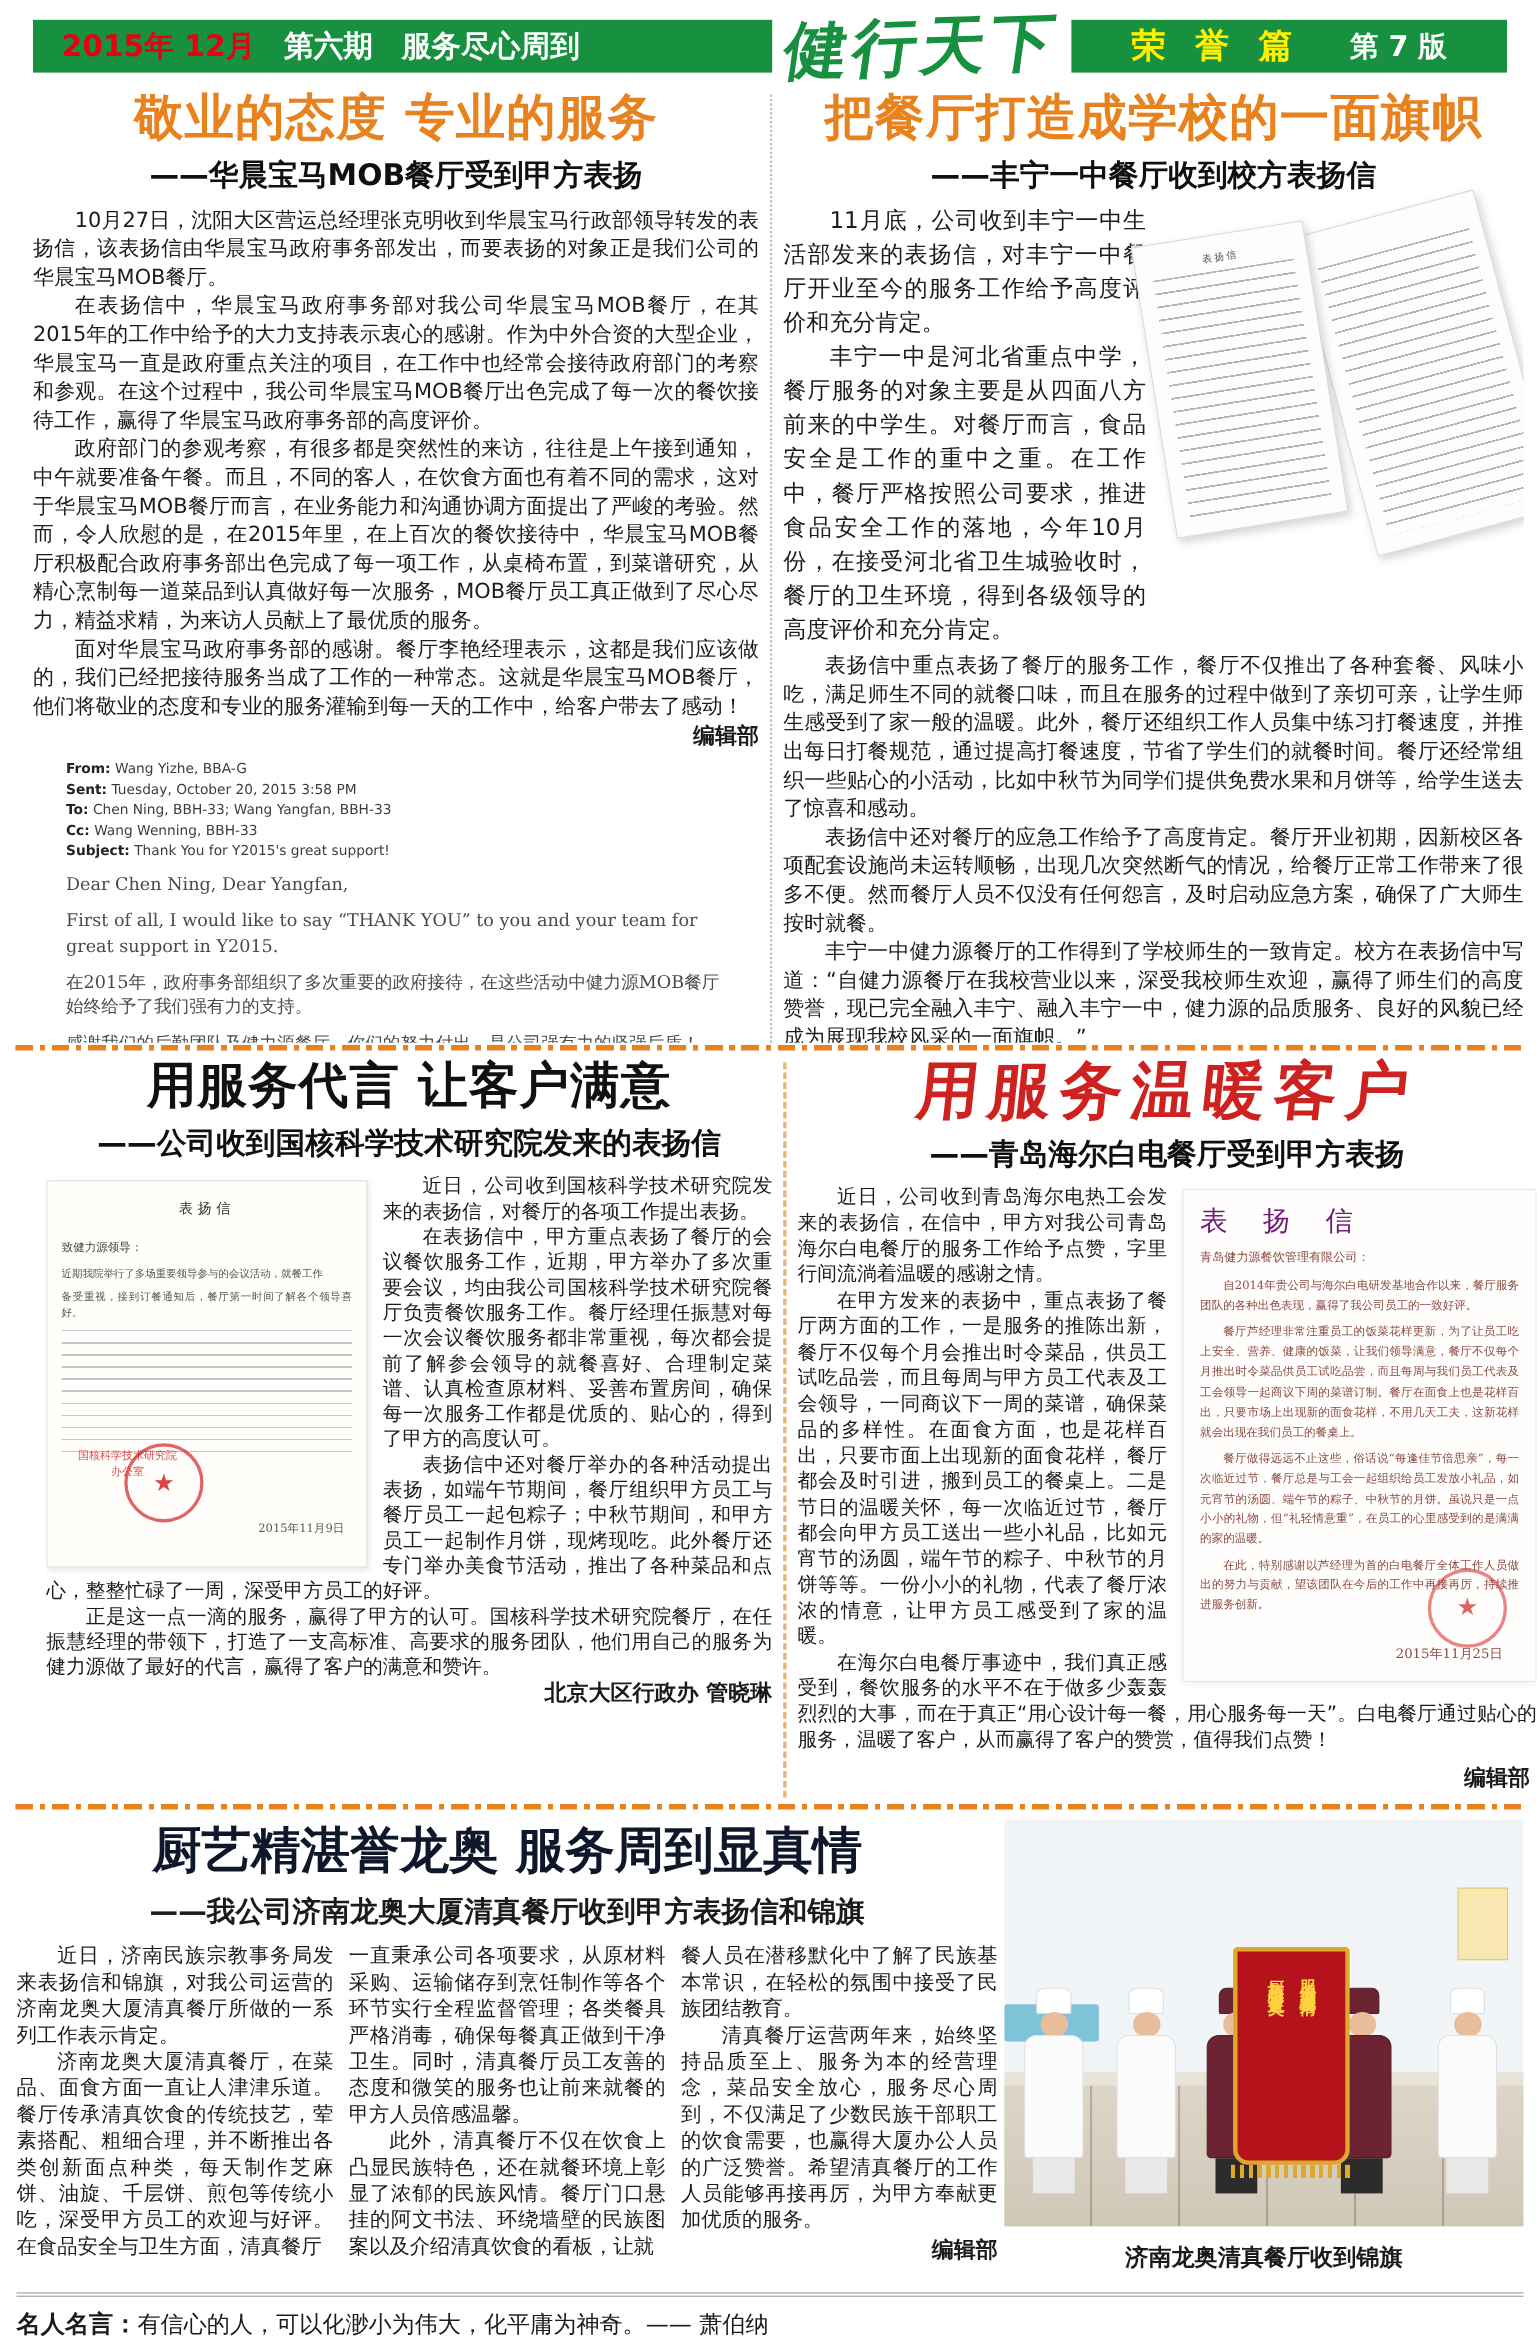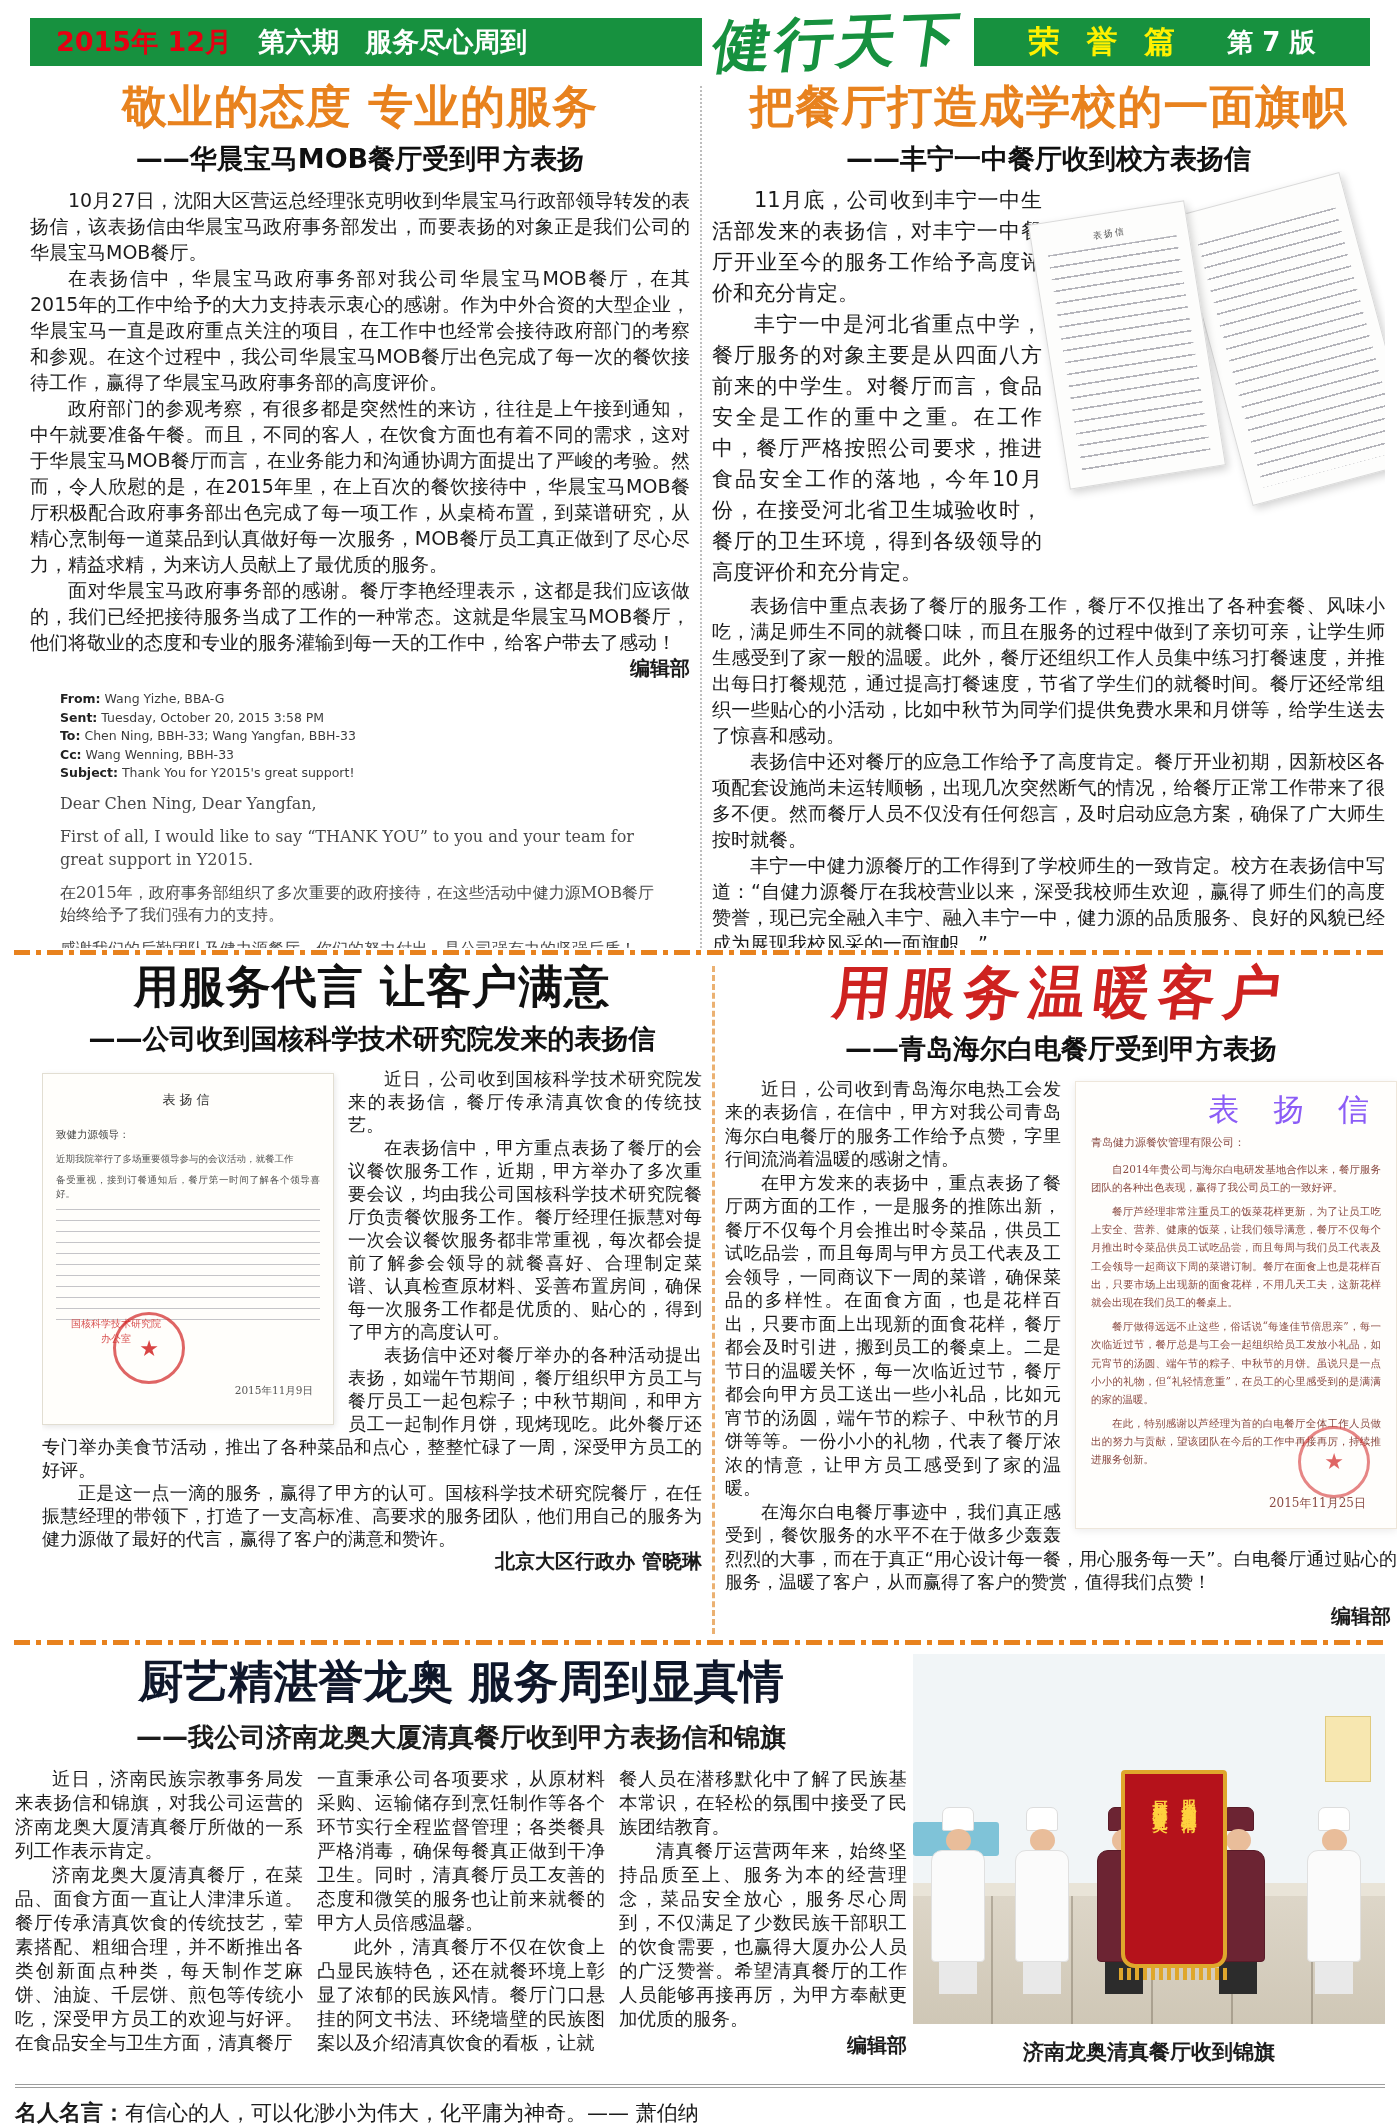--- a/index.html
+++ b/index.html
@@ -72,21 +72,21 @@
   .ml-letter .dt { position:absolute; right:20px; bottom:22px; font-size:10.5px; color:#555; }
   .sig-inline { float:right; font-weight:bold; font-size:20px; }
 
   
   .mr { position:relative; }
   .mr-title { text-align:center; font-weight:bold; color:#CE2220; font-size:57px; letter-spacing:8px;
       font-family:"DejaVu Serif","Liberation Serif",serif; transform:skewX(-6deg); line-height:1.05; }
   .mr-letter { float:right; width:322px; height:448px; margin:4px 0 6px 14px; background:#fffefc; border:1px solid #eee6da;
       box-shadow:0 2px 8px rgba(0,0,0,.08); position:relative; font-family:"DejaVu Serif","Liberation Serif",serif;
       padding:16px 15px; color:#6b3f3f; }
-  .mr-letter .lt { text-align:right; font-size:31px; letter-spacing:12px; color:#8b5cf6; margin-bottom:10px; }
+  .mr-letter .lt { text-align:left; font-size:25px; letter-spacing:12px; color:#701a75; margin-bottom:10px; }
   .mr-letter .to { font-size:11px; color:#8a4a42; }
   .mr-letter .pp { font-size:10.5px; line-height:1.75; text-align:justify; text-indent:2em; margin-top:5px; color:#8a4a42; }
   .mr-letter .seal { right:26px; bottom:30px; border-color:rgba(210,35,35,.55); color:rgba(210,35,35,.7); }
   .mr-letter .dt { position:absolute; right:30px; bottom:12px; font-size:12px; color:#8a4a42;margin-left:36px; }
   .mr-body { font-size:18px; line-height:23.5px; }
   .mr .sig-abs { position:absolute; right:6px; bottom:4px; font-weight:bold; font-size:20px; background:#fff; padding-left:10px; }
 
   
   .sec-bot { position:absolute; top:1652px; left:15px; width:1370px; height:428px; }
   .b-left { width:892px; overflow:hidden; }
@@ -213,21 +213,21 @@
           <div class="lines"></div>
           <div class="office">
             <div>国核科学技术研究院</div>
             <div>办公室</div>
           </div>
           <div class="seal">
               <span>★</span>
             </div>
           <div class="dt">2015年11月9日</div>
         </div>
-        <p>近日，公司收到国核科学技术研究院发来的表扬信，餐厅传承清真饮食的传统技艺。</p>
+        <p>近日，公司收到国核科学技术研究院发来的表扬信，对餐厅的各项工作提出表扬。</p>
         <p>在表扬信中，甲方重点表扬了餐厅的会议餐饮服务工作，近期，甲方举办了多次重要会议，均由我公司国核科学技术研究院餐厅负责餐饮服务工作。餐厅经理任振慧对每一次会议餐饮服务都非常重视，每次都会提前了解参会领导的就餐喜好、合理制定菜谱、认真检查原材料、妥善布置房间，确保每一次服务工作都是优质的、贴心的，得到了甲方的高度认可。</p>
         <p>表扬信中还对餐厅举办的各种活动提出表扬，如端午节期间，餐厅组织甲方员工与餐厅员工一起包粽子；中秋节期间，和甲方员工一起制作月饼，现烤现吃。此外餐厅还专门举办美食节活动，推出了各种菜品和点心，整整忙碌了一周，深受甲方员工的好评。</p>
         <p>正是这一点一滴的服务，赢得了甲方的认可。国核科学技术研究院餐厅，在任振慧经理的带领下，打造了一支高标准、高要求的服务团队，他们用自己的服务为健力源做了最好的代言，赢得了客户的满意和赞许。</p>
         <span class="sig-inline">北京大区行政办 管晓琳</span>
       </div>
     </div>
 
     <div class="vsep orange"></div>
 
     <div class="colR mr">

